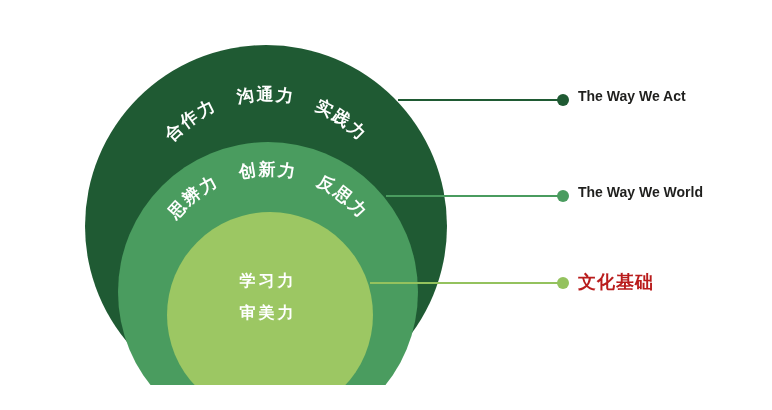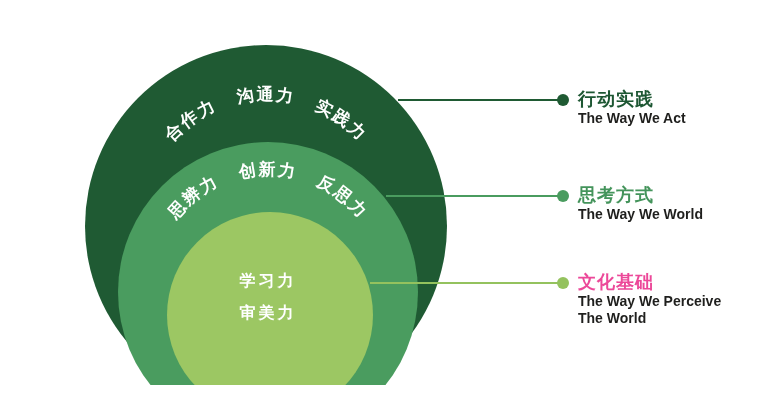--- a/index.html
+++ b/index.html
@@ -58,21 +58,21 @@
 
   .legend-title {
     font-size: 18px;
     font-weight: bold;
     line-height: 22px;
     letter-spacing: 1px;
     white-space: nowrap;
   }
   .item-1 .legend-title { color: #1d5733; }
   .item-2 .legend-title { color: #44945b; }
-  .item-3 .legend-title { color: #ec4899; }
+  .item-3 .legend-title { color: #b91c1c; }
 
   .legend-subtitle {
     margin-top: 0;
     font-size: 14px;
     font-weight: bold;
     color: #1f1f1d;
     line-height: 17px;
     white-space: pre-line;
   }
 </style>
@@ -108,28 +108,24 @@
     <circle class="dot-1" cx="563" cy="100" r="6"></circle>
 
     <line class="line-2" x1="386" y1="196" x2="563" y2="196"></line>
     <circle class="dot-2" cx="563" cy="196" r="6"></circle>
 
     <line class="line-3" x1="370" y1="283" x2="563" y2="283"></line>
     <circle class="dot-3" cx="563" cy="283" r="6"></circle>
   </svg>
 
   <div class="legend-item item-1">
-    <div class="legend-title">行动实践</div>
     <div class="legend-subtitle">The Way We Act</div>
   </div>
 
   <div class="legend-item item-2">
-    <div class="legend-title">思考方式</div>
     <div class="legend-subtitle">The Way We World</div>
   </div>
 
   <div class="legend-item item-3">
     <div class="legend-title">文化基础</div>
-    <div class="legend-subtitle">The Way We Perceive
-The World</div>
   </div>
 
 </div>
 
 </body></html>

